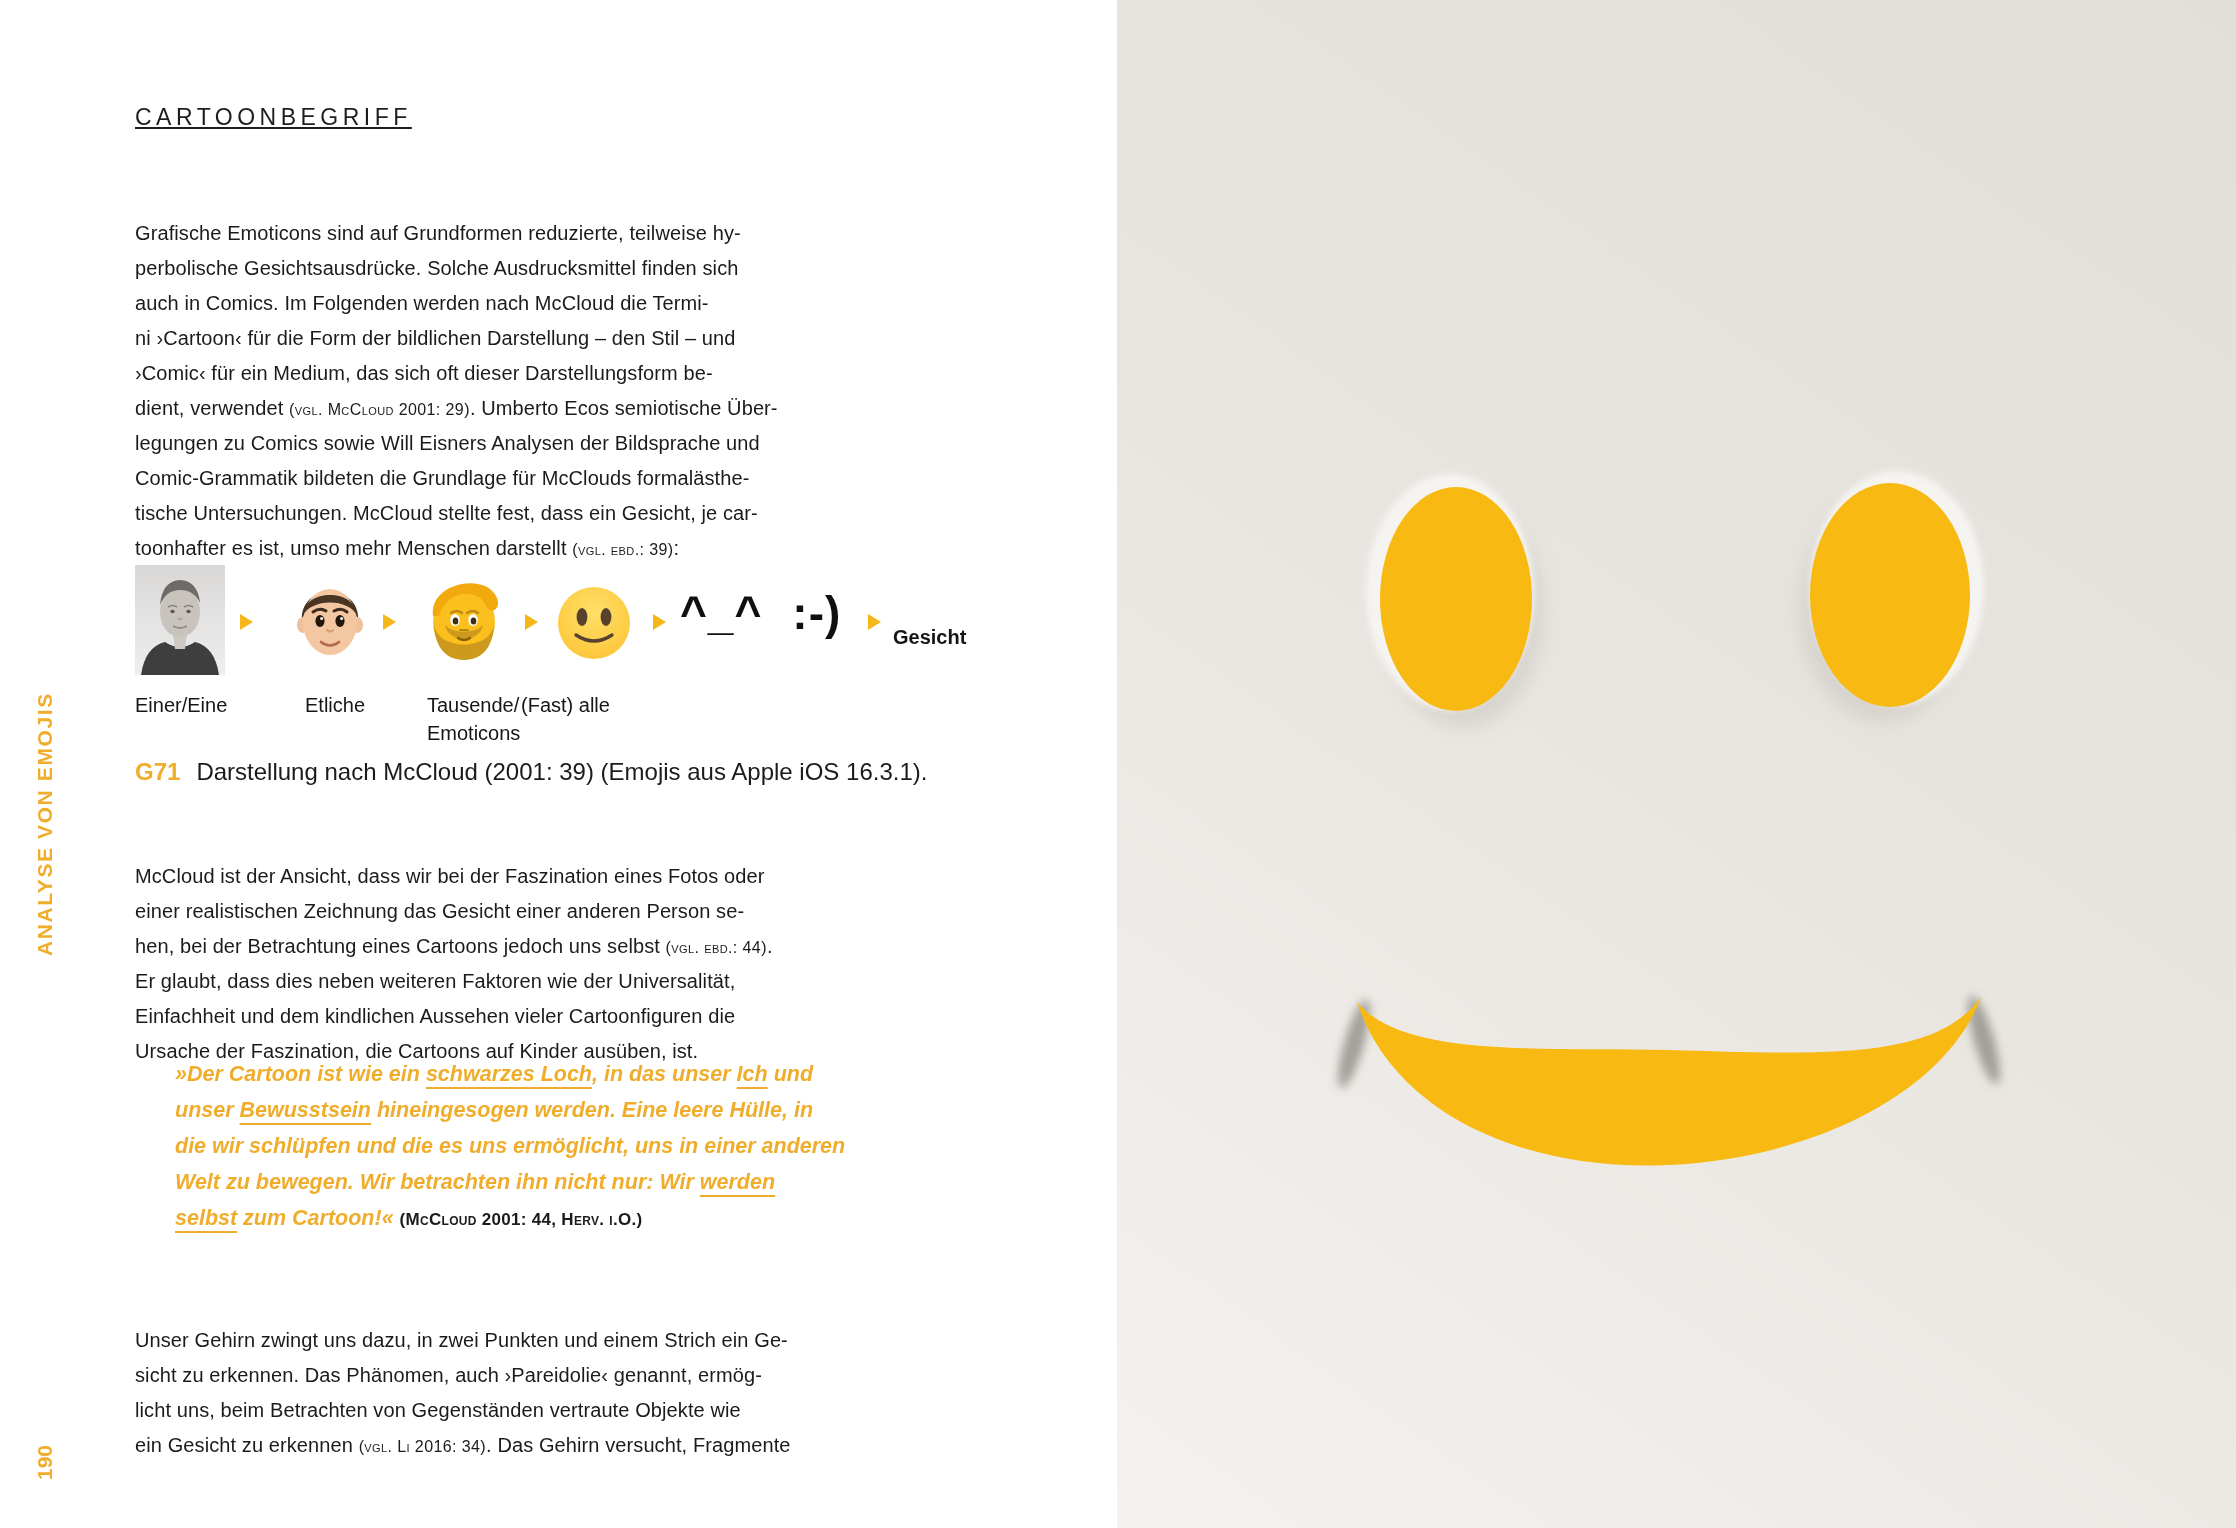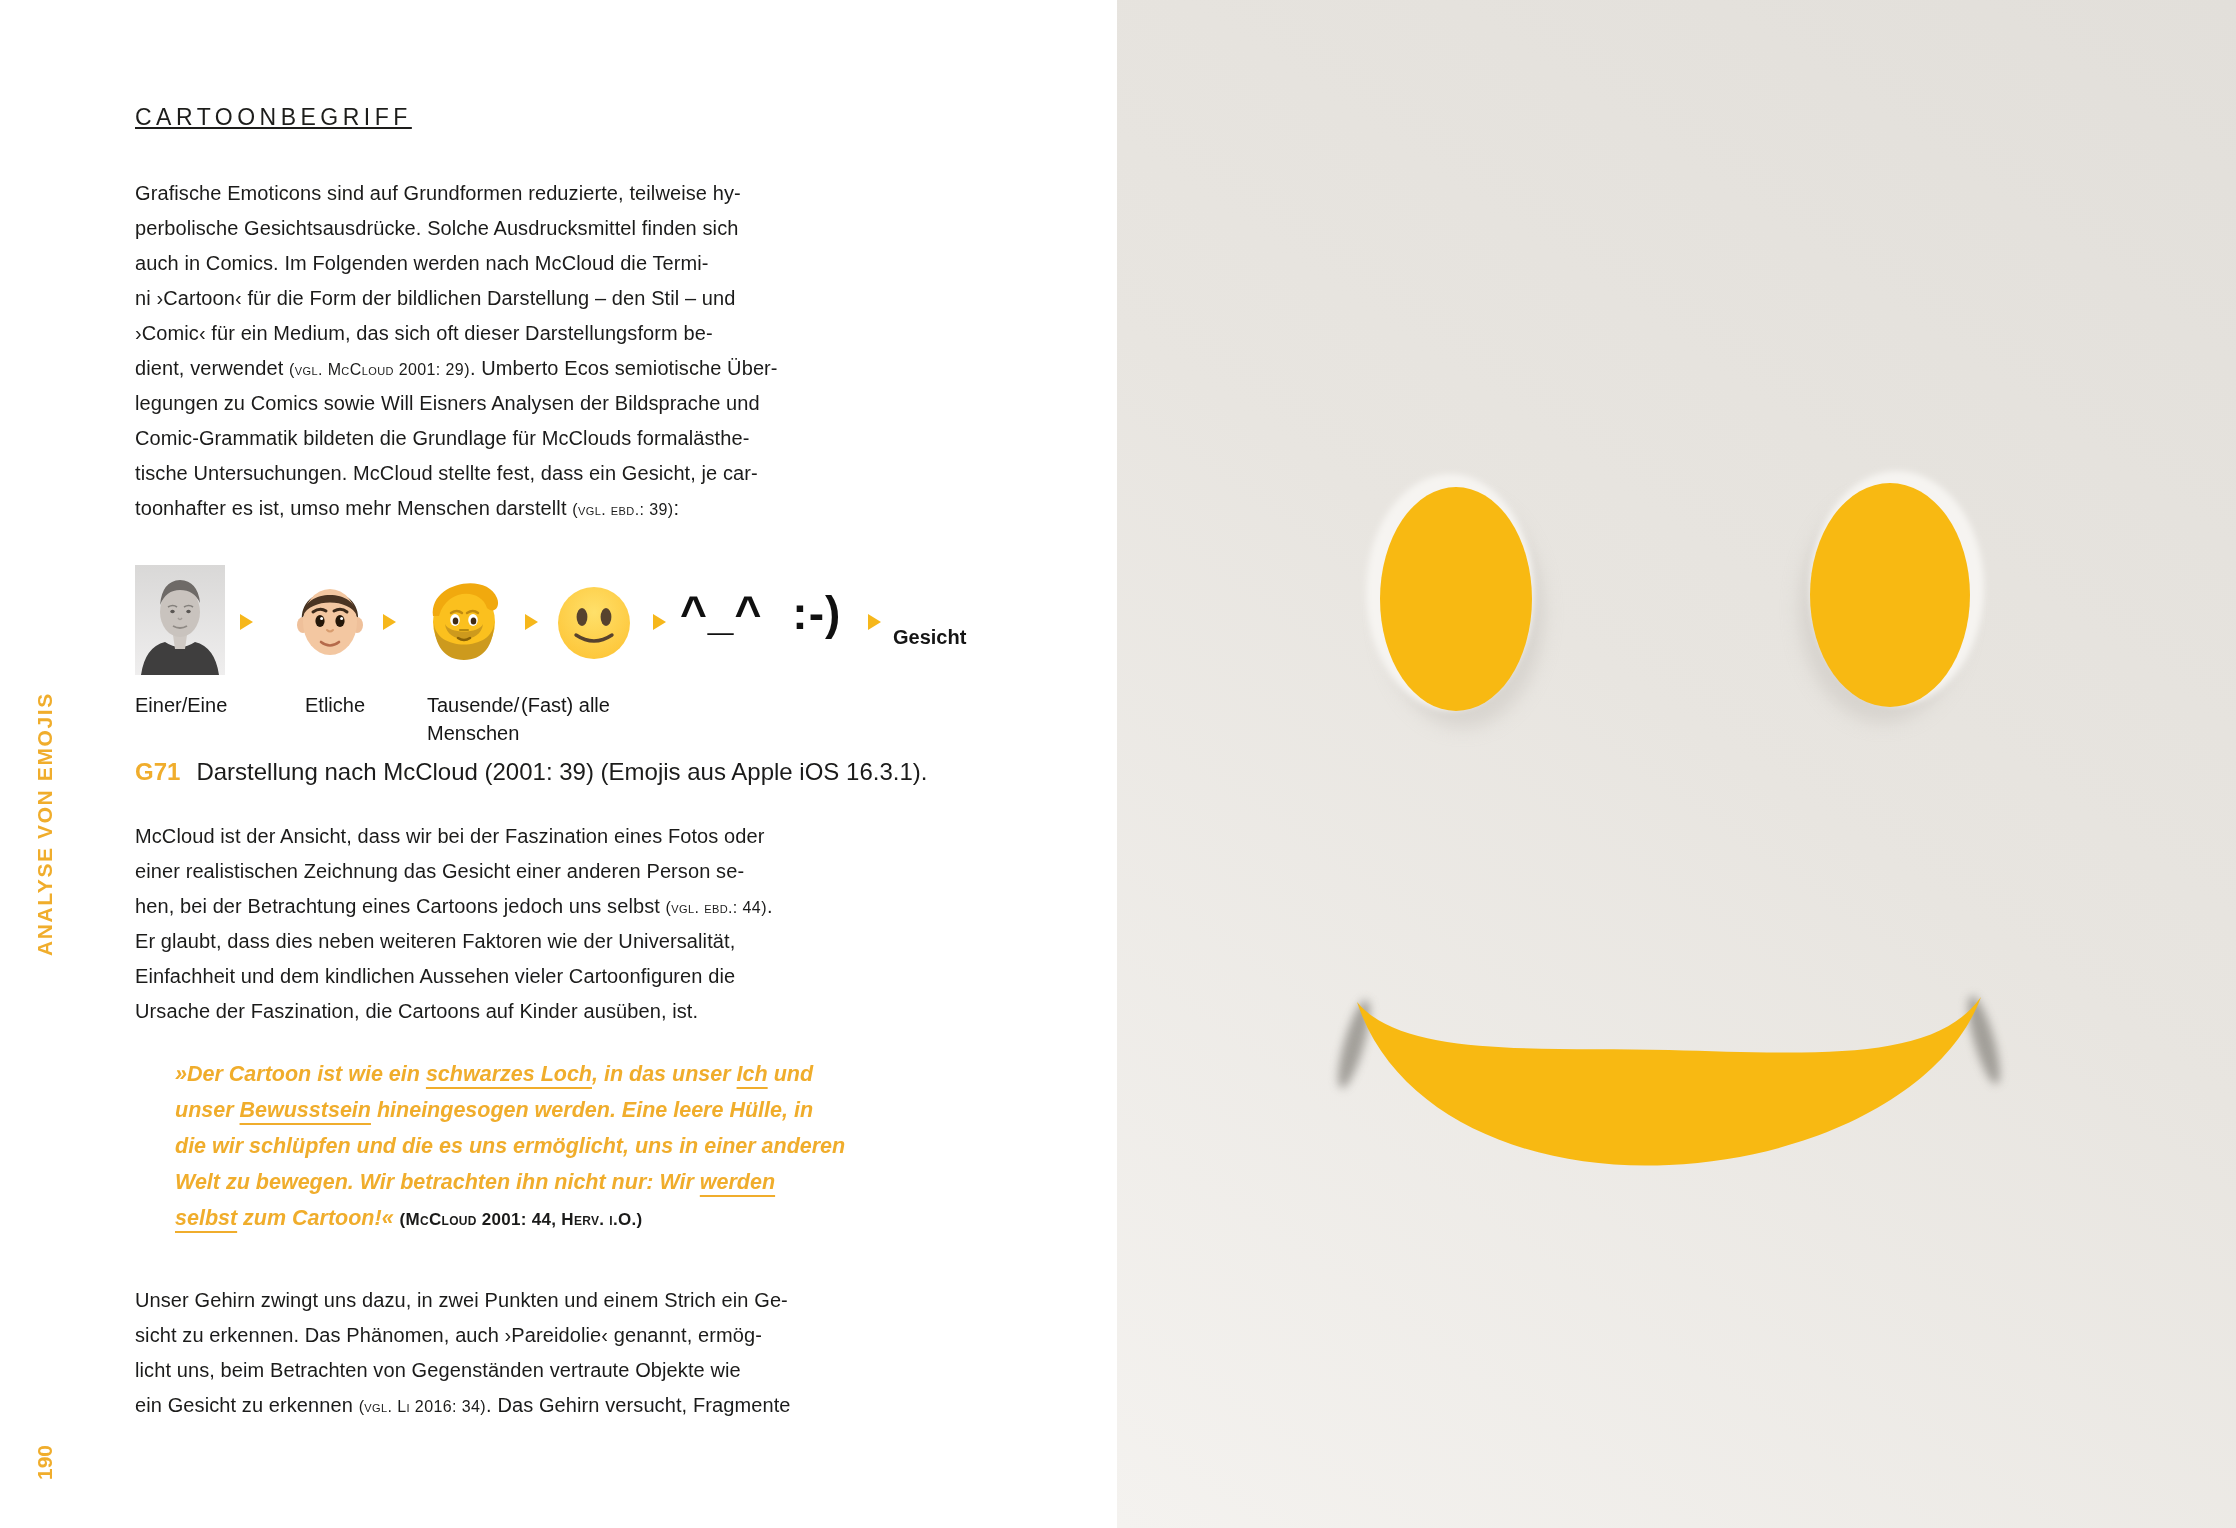--- a/index.html
+++ b/index.html
@@ -8,21 +8,21 @@
     background:#ffffff;color:#1b1b1a;
     font-family:"Liberation Sans",sans-serif;
     -webkit-font-smoothing:antialiased;
   }
   
   .col{position:absolute;left:135px;top:0;width:720px;height:1528px;}
   .title{
     position:absolute;left:0;top:106px;margin:0;
     font-size:23px;font-weight:400;letter-spacing:4.5px;line-height:1;color:#1d1d1b;text-decoration:underline;
   }
-  .para{position:absolute;left:0;font-size:20px;line-height:35px;letter-spacing:.1px;white-space:nowrap;}
+  .para{position:absolute;left:0;font-size:20px;line-height:35px;letter-spacing:.1px;white-space:nowrap;margin-top:40px;}
   #p1{top:176px}
   #p2{top:819px}
   #p3{top:1283px}
   .ln{height:35px;}
   .cite{font-variant:small-caps;font-size:16px;letter-spacing:.4px;}
   .quote{
     position:absolute;left:40px;top:1056px;margin:0;
     font-size:21.5px;line-height:36px;font-weight:700;font-style:italic;
     color:#F0AD2C;white-space:nowrap;
   }
@@ -175,21 +175,21 @@
     </div>
 
     <div class="arr" id="a5"></div>
 
     <div class="gesicht">Gesicht</div>
 
     <div class="flabel" id="fl1">Einer/Eine</div>
     <div class="flabel" id="fl2">Etliche</div>
     <div class="flabel" id="fl3">
       <div>Tausende/</div>
-      <div>Menschen</div>
+      <div>Emoticons</div>
     </div>
     <div class="flabel" id="fl4">(Fast) alle</div>
 
     <figcaption class="figcap">
       <span class="figno">G71</span><span>Darstellung nach McCloud (2001: 39) (Emojis aus Apple iOS 16.3.1).</span>
     </figcaption>
   </figure>
 
   <div class="para" id="p2">
       <div class="ln"><span>McCloud ist der Ansicht, dass wir bei der Faszination eines Fotos oder</span></div>

